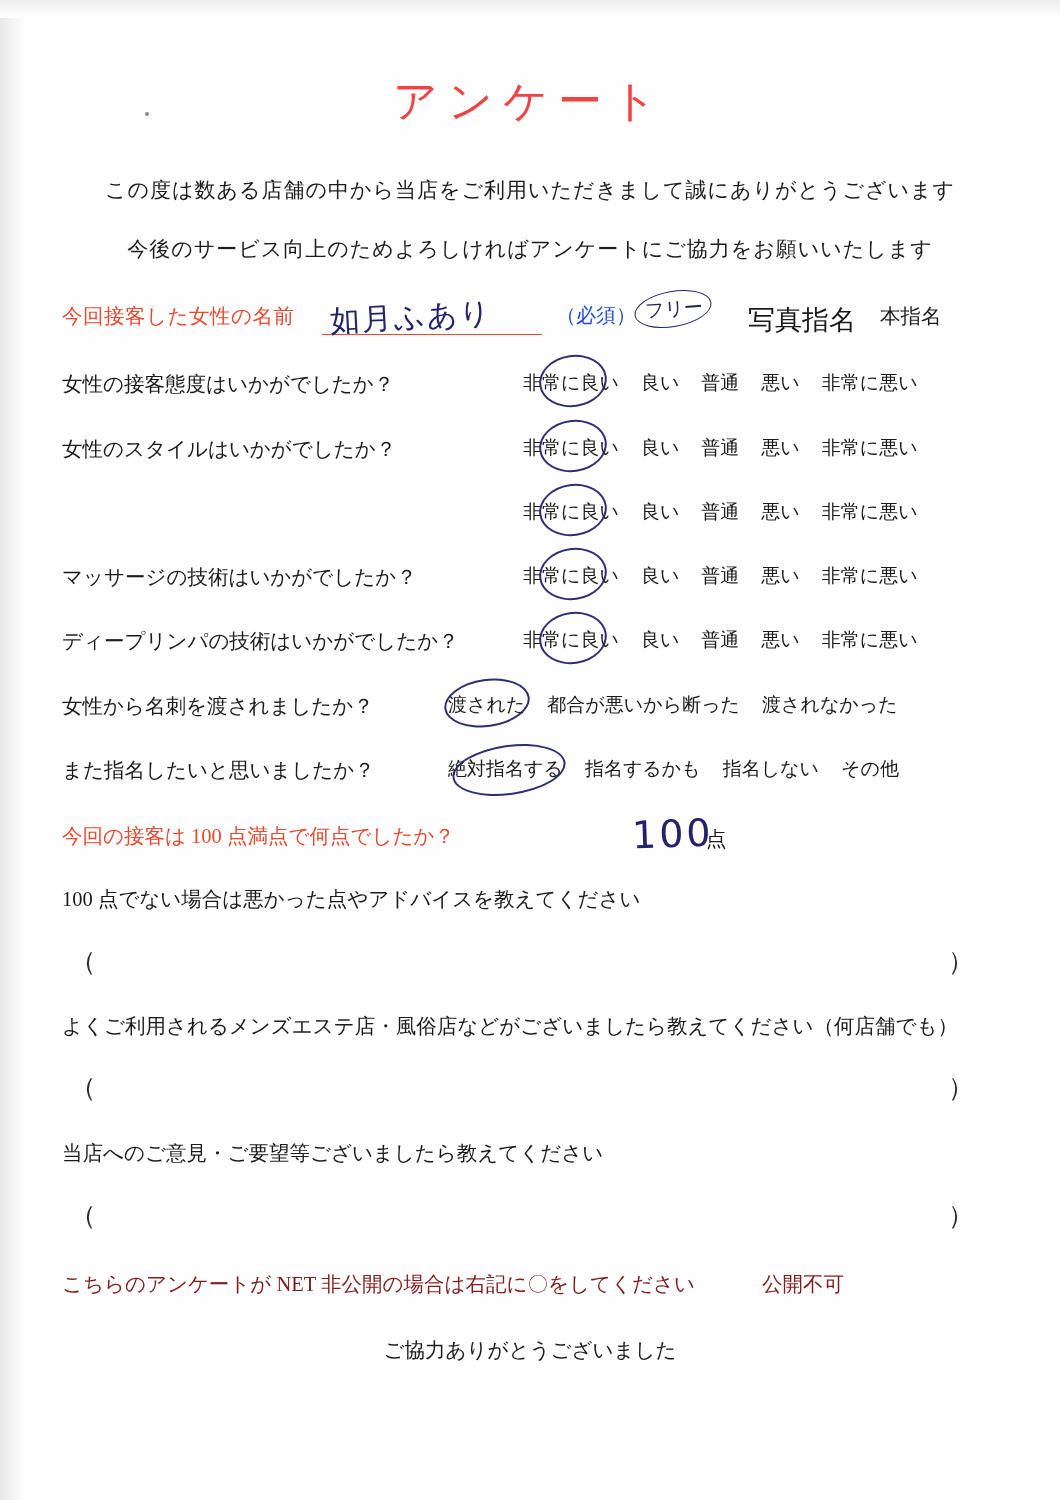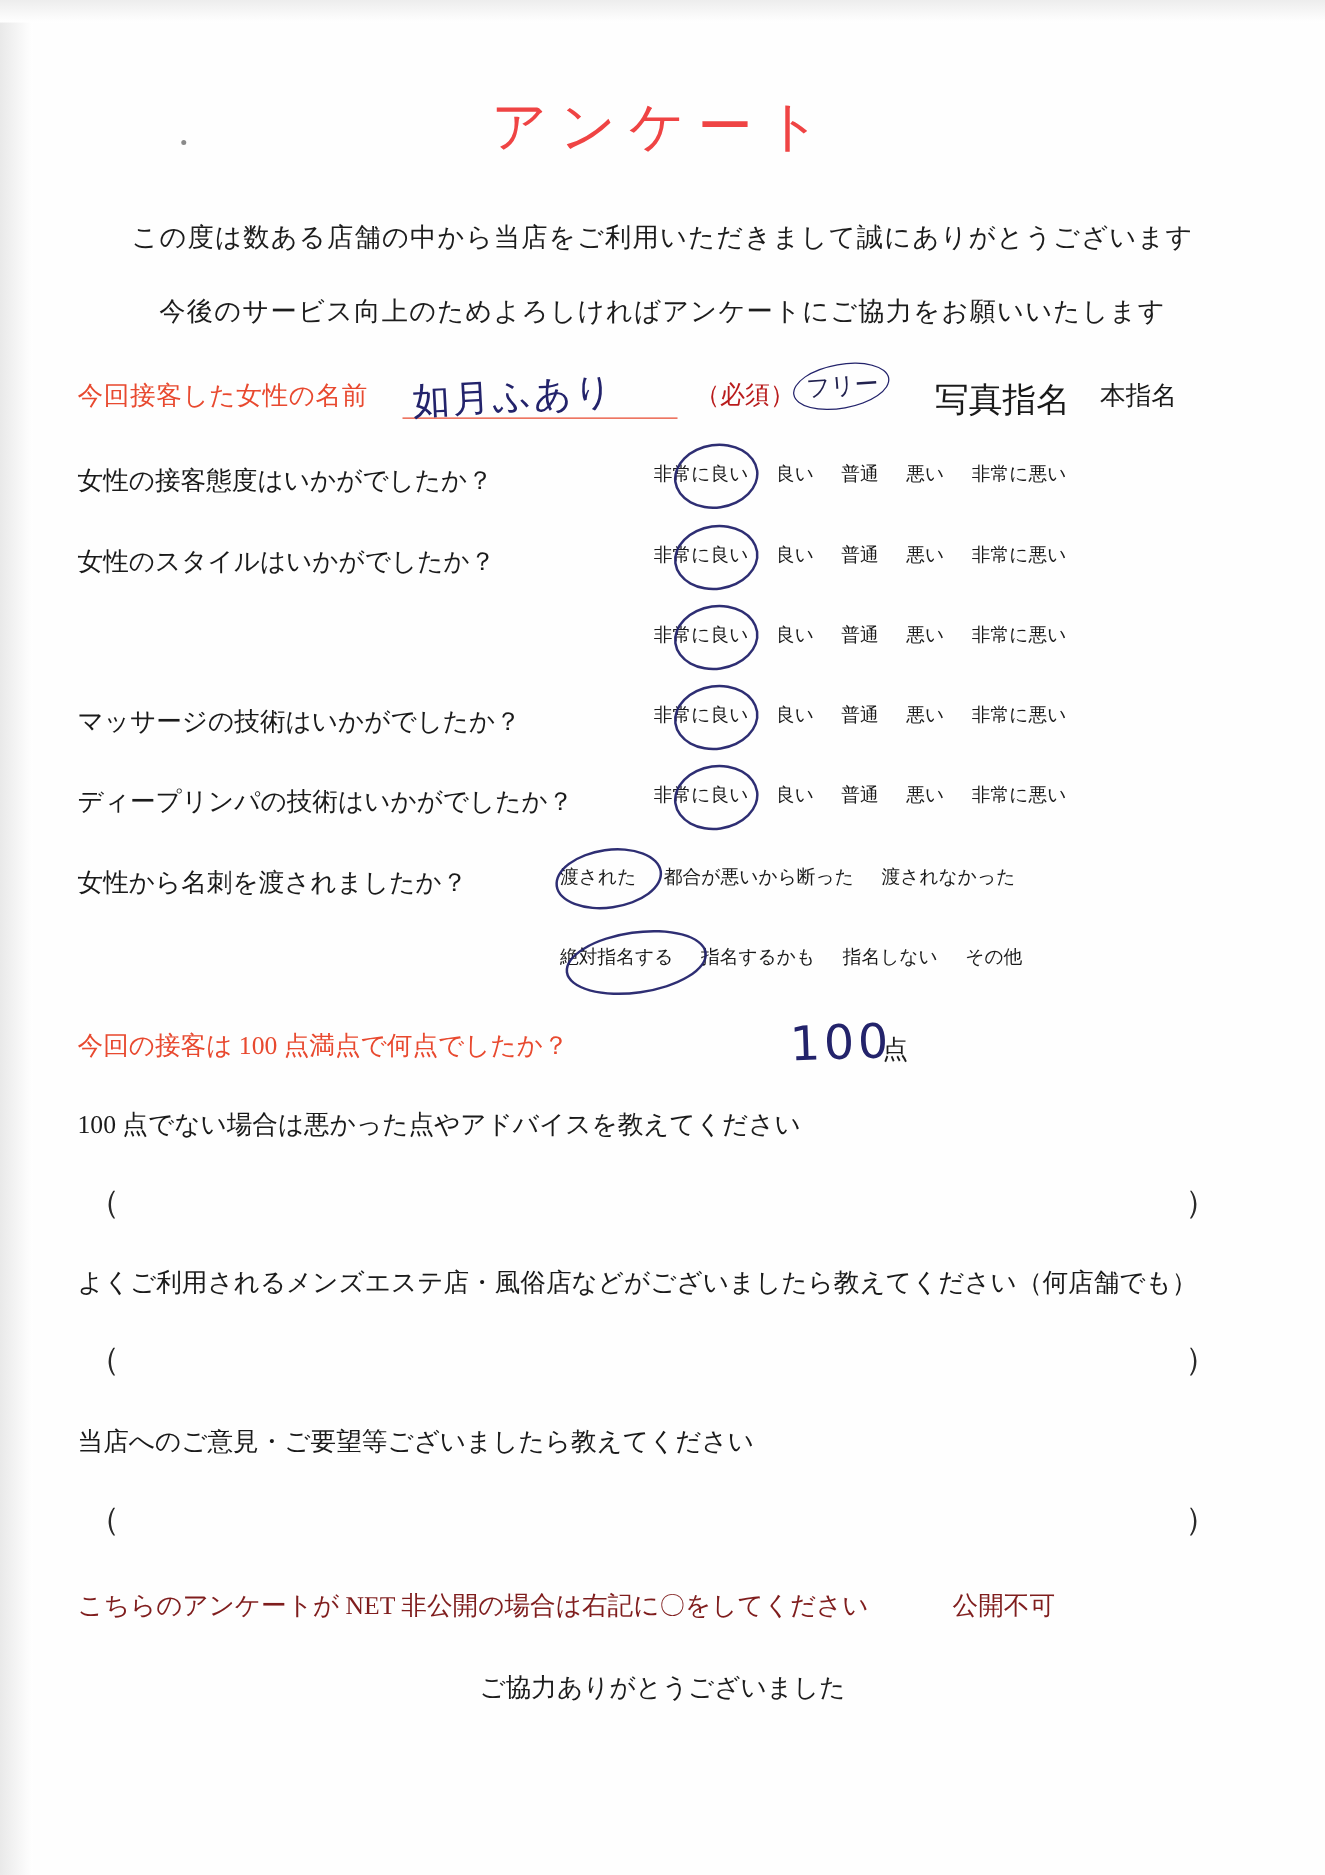--- a/index.html
+++ b/index.html
@@ -100,21 +100,21 @@
     font-size: 30px;
     letter-spacing: 2px;
     transform: rotate(-3deg);
     color: #23236b;
   }
   .hissu {
     position: absolute;
     left: 556px;
     top: 302px;
     font-size: 20px;
-    color: #b91c1c;
+    color: #1d4ed8;
   }
   .free-circle {
     position: absolute;
     left: 645px;
     top: 296px;
     font-size: 19px;
     color: #22224f;
     font-family: "DejaVu Sans", sans-serif;
     transform: rotate(-4deg);
   }
@@ -133,21 +133,21 @@
     font-size: 27px;
   }
   .opt-honshimei {
     position: absolute;
     left: 880px; top: 302px;
     font-size: 20.5px;
   }
 
   
   .q { position: absolute; left: 62px; font-size: 20.5px; white-space: nowrap; }
-  .opts { position: absolute; font-size: 15px; white-space: nowrap; }
+  .opts { position: absolute; font-size: 19px; white-space: nowrap; }
   .opts span { display: inline-block; }
   .o-gap { width: 22px; display: inline-block; }
 
   .circle-mark {
     position: absolute;
     width: 64px;
     height: 48px;
     border: 2px solid #23236b;
     border-radius: 50%;
     transform: rotate(-8deg);
@@ -258,20 +258,21 @@
     <span>非常に良い</span><span class="o-gap"></span><span>良い</span><span class="o-gap"></span><span>普通</span><span class="o-gap"></span><span>悪い</span><span class="o-gap"></span><span>非常に悪い</span>
   </div>
   <div class="circle-mark" style="left:539px; top:612px"></div>
 
   <div class="q" style="top:692px">女性から名刺を渡されましたか？</div>
   <div class="opts" style="top:692px; left:448px">
     <span>渡された</span><span class="o-gap"></span><span>都合が悪いから断った</span><span class="o-gap"></span><span>渡されなかった</span>
   </div>
   <div class="circle-mark wide" style="left:444px; top:679px"></div>
 
+  <div class="q" style="top:756px">また指名したいと思いましたか？</div>
   <div class="opts" style="top:756px; left:448px">
     <span>絶対指名する</span><span class="o-gap"></span><span>指名するかも</span><span class="o-gap"></span><span>指名しない</span><span class="o-gap"></span><span>その他</span>
   </div>
   <div class="circle-mark wider" style="left:452px; top:745px"></div>
 
   <div class="q red" style="top:822px">今回の接客は 100 点満点で何点でしたか？</div>
   <div class="score-hand">100</div>
   <div class="score-ten">点</div>
 
   <div class="free-q" style="top:885px">100 点でない場合は悪かった点やアドバイスを教えてください</div>

